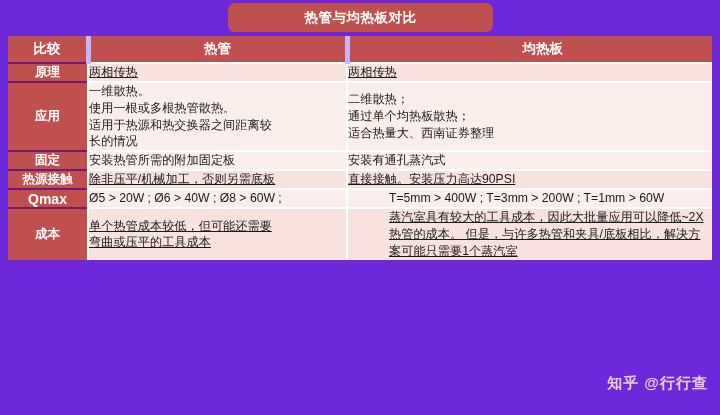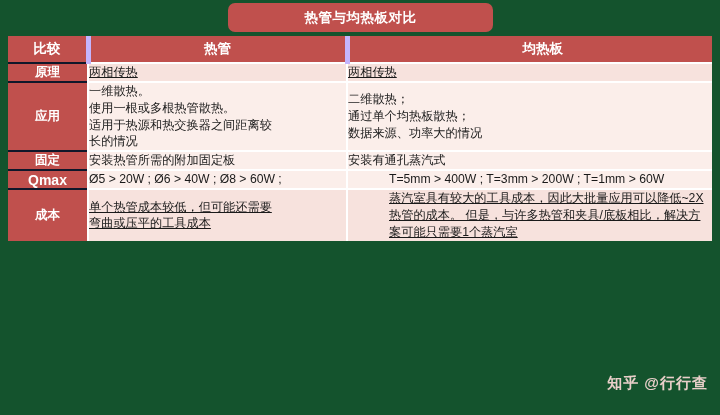--- a/index.html
+++ b/index.html
@@ -13,21 +13,21 @@
     font-family: "Liberation Sans", "DejaVu Sans", sans-serif;
     overflow: hidden;
     position: relative;
   }
 
   .page {
     position: relative;
     width: 720px;
     height: 415px;
     box-sizing: border-box;
-    background: #14532d;
+    background: #6d28d9;
   }
 
   
   .title-bar {
     position: absolute;
     left: 228px;
     top: 3px;
     width: 265px;
     height: 29px;
     background: #c0504d;
@@ -75,21 +75,21 @@
   }
   .hdr td:last-child { border-right: none; padding-left: 24px; }
 
   
   .lbl {
     background: #c0504d;
     color: #ffffff;
     font-weight: bold;
     font-size: 12.5px;
     text-align: center;
-    border-top: 2px solid #0f172a;
+    border-top: 2px solid #701a75;
     border-right: 2px solid #ffffff;
     white-space: nowrap;
   }
   .lbl.qmax-lbl { font-size: 14px; }
 
   
   .cell {
     font-size: 12.2px;
     color: #1a1a1a;
     line-height: 1.38;
@@ -183,35 +183,44 @@
         <td class="lbl">应用</td>
         <td class="cell mid">
           <span class="line">一维散热。</span>
           <span class="line">使用一根或多根热管散热。</span>
           <span class="line">适用于热源和热交换器之间距离较</span>
           <span class="line">长的情况</span>
         </td>
         <td class="cell">
           <span class="line">二维散热；</span>
           <span class="line">通过单个均热板散热；</span>
-          <span class="line">数据来源、功率大的情况</span>
+          <span class="line">适合热量大、西南证券整理</span>
         </td>
       </tr>
 
 
       <tr class="tint-b">
         <td class="lbl">固定</td>
         <td class="cell mid">
           <span class="line">安装热管所需的附加固定板</span>
         </td>
         <td class="cell">
           <span class="line">安装有通孔蒸汽式</span>
         </td>
       </tr>
 
+      <tr class="tint-a">
+        <td class="lbl">热源接触</td>
+        <td class="cell mid">
+          <span class="line">除非压平/机械加工，否则另需底板</span>
+        </td>
+        <td class="cell">
+          <span class="line">直接接触。安装压力高达90PSI</span>
+        </td>
+      </tr>
 
       <tr class="tint-b">
         <td class="lbl qmax-lbl">Qmax</td>
         <td class="cell mid qmax-left">
           <span class="ovf">Ø5 &gt; 20W ; Ø6 &gt; 40W ; Ø8 &gt; 60W ;</span>
         </td>
         <td class="cell qmax-right">
           <span class="wrapline">T=5mm &gt; 400W ; T=3mm &gt; 200W ; T=1mm &gt; 60W</span>
         </td>
       </tr>

